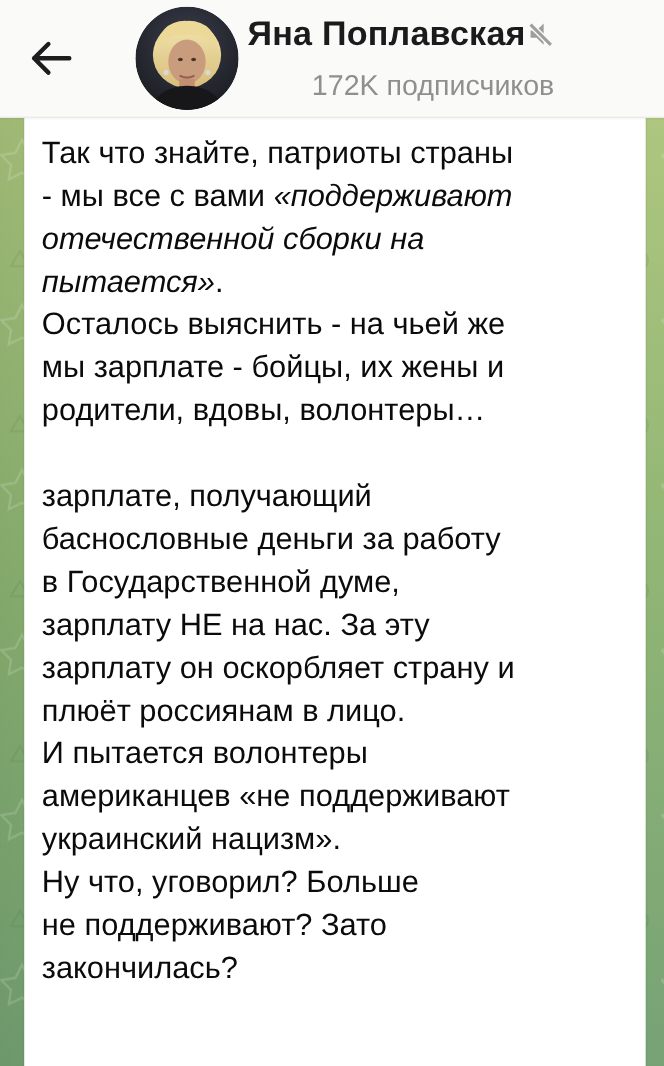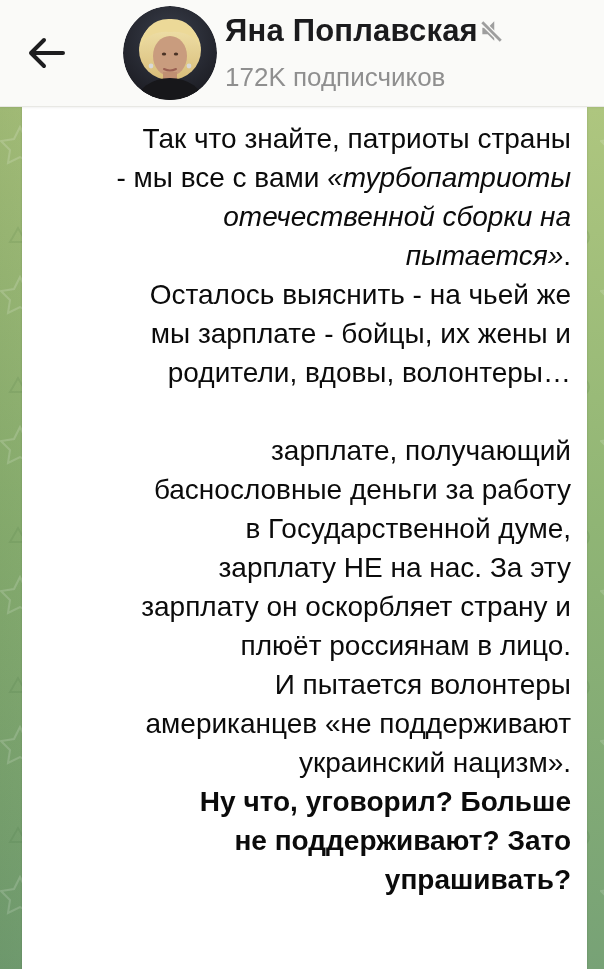--- a/index.html
+++ b/index.html
@@ -23,42 +23,41 @@
   .avatar{
     margin-left:51px;width:94px;height:94px;border-radius:50%;
     overflow:hidden;flex:0 0 auto;cursor:pointer;
   }
   .titles{margin-left:8px;display:flex;flex-direction:column;justify-content:center;cursor:pointer;}
   .trow{display:flex;align-items:center;}
   .title{
     font-size:31px;font-weight:bold;color:var(--title-text,#1b1b1d);
     letter-spacing:.2px;white-space:nowrap;
   }
-  .subtitle{font-size:26px;color:var(--subtitle-text,#8f8f8f);margin-top:13px;}
+  .subtitle{font-size:26px;color:var(--subtitle-text,#8f8f8f);margin-top:13px;text-align:right;}
   
   .chat{
     position:relative;height:863px;
     background:
       linear-gradient(90deg, rgba(20,60,20,.10) 0%, rgba(0,0,0,0) 25%),
       linear-gradient(180deg, var(--bg-top,#aec67f) 0%, var(--bg-mid,#90b575) 48%, var(--bg-bottom,#77a276) 100%);
-    text-align: right;
   }
   .pattern{position:absolute;inset:0;width:100%;height:100%;}
   .bubble{
     position:absolute;top:0;bottom:0;left:22px;right:17px;
     background:var(--bubble,#ffffff);
     box-shadow:0 1px 2px rgba(0,0,0,.15);
   }
   .msg{
     padding:12px 16px 0 16px;
     font-size:28px;line-height:39px;color:var(--body-text,#0b0b0b);
   }
   .line{min-height:39px;white-space:pre-wrap;}
   .it{font-style:italic;}
-  .bd{font-weight:bold;margin-left:36px;}
+  .bd{font-weight:normal;}
 </style>
 </head>
 <body>
 
 <div class="screen">
 
   <header class="appbar">
     <button class="back">
       <svg width="44" height="44" viewBox="0 0 44 44">
         <path d="M39 22 H7 M20 9 L7 22 L20 35" fill="none" stroke="#1d1d1f" stroke-width="4" stroke-linecap="round" stroke-linejoin="round"></path>
@@ -125,36 +124,36 @@
             <path d="M10 135 l8 -14 8 14 Z"></path>
           </g>
         </pattern>
       </defs>
       <rect width="100%" height="100%" fill="url(#doodle)"></rect>
     </svg>
 
     <div class="bubble">
       <div class="msg">
           <div class="line"><span>Так что знайте, патриоты страны</span></div>
-          <div class="line"><span>- мы все с вами </span><span class="it">«турбопатриоты</span></div>
+          <div class="line"><span>- мы все с вами </span><span class="it">«поддерживают</span></div>
           <div class="line"><span class="it">отечественной сборки на</span></div>
           <div class="line"><span class="it">пытается»</span><span>.</span></div>
           <div class="line"><span>Осталось выяснить - на чьей же</span></div>
           <div class="line"><span>мы зарплате - бойцы, их жены и</span></div>
           <div class="line"><span>родители, вдовы, волонтеры…</span></div>
           <div class="line">&nbsp;</div>
           <div class="line"><span>зарплате, получающий</span></div>
           <div class="line"><span>баснословные деньги за работу</span></div>
           <div class="line"><span>в Государственной думе,</span></div>
           <div class="line"><span>зарплату НЕ на нас. За эту</span></div>
           <div class="line"><span>зарплату он оскорбляет страну и</span></div>
           <div class="line"><span>плюёт россиянам в лицо.</span></div>
           <div class="line"><span>И пытается волонтеры</span></div>
           <div class="line"><span>американцев «не поддерживают</span></div>
           <div class="line"><span>украинский нацизм».</span></div>
           <div class="line"><span class="bd">Ну что, уговорил? Больше</span></div>
           <div class="line"><span class="bd">не поддерживают? Зато</span></div>
-          <div class="line"><span class="bd">упрашивать?</span></div>
+          <div class="line"><span class="bd">закончилась?</span></div>
         </div>
     </div>
   </main>
 
 </div>
 
 </body></html>

